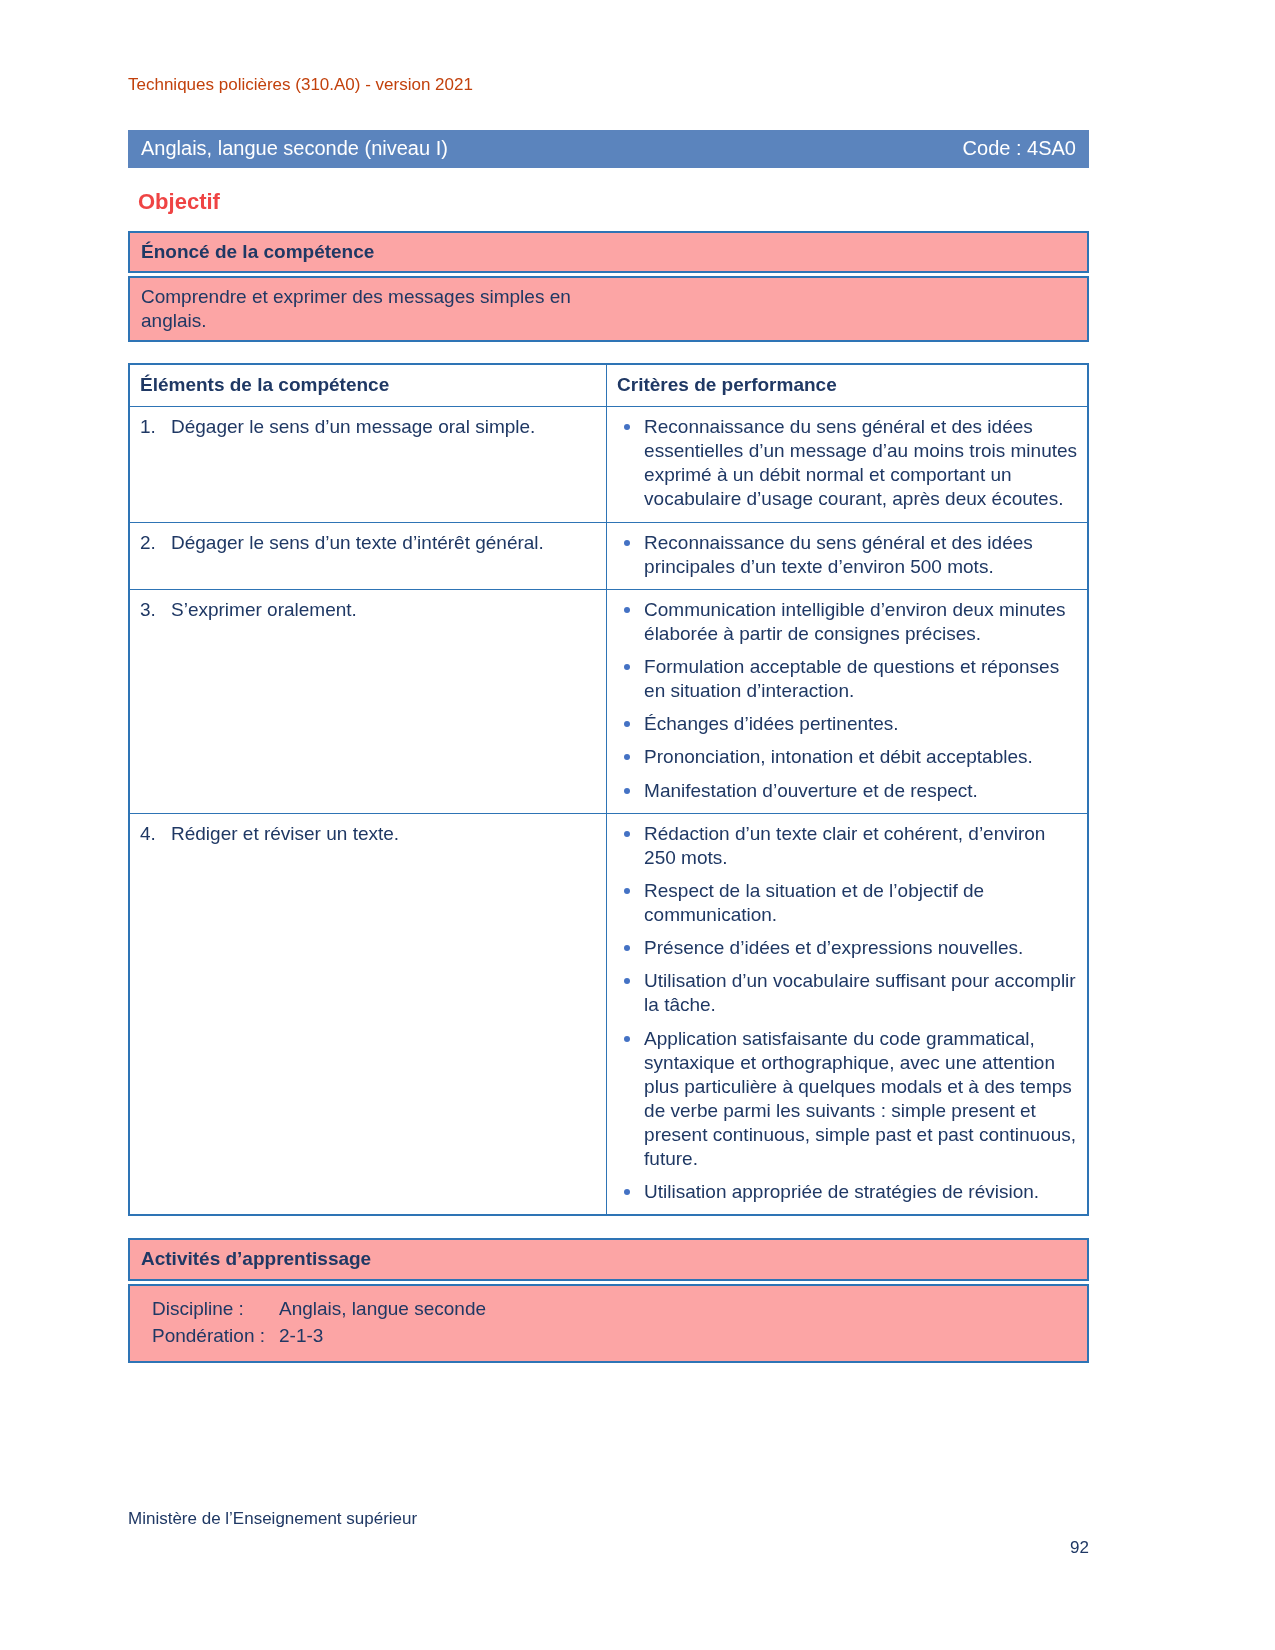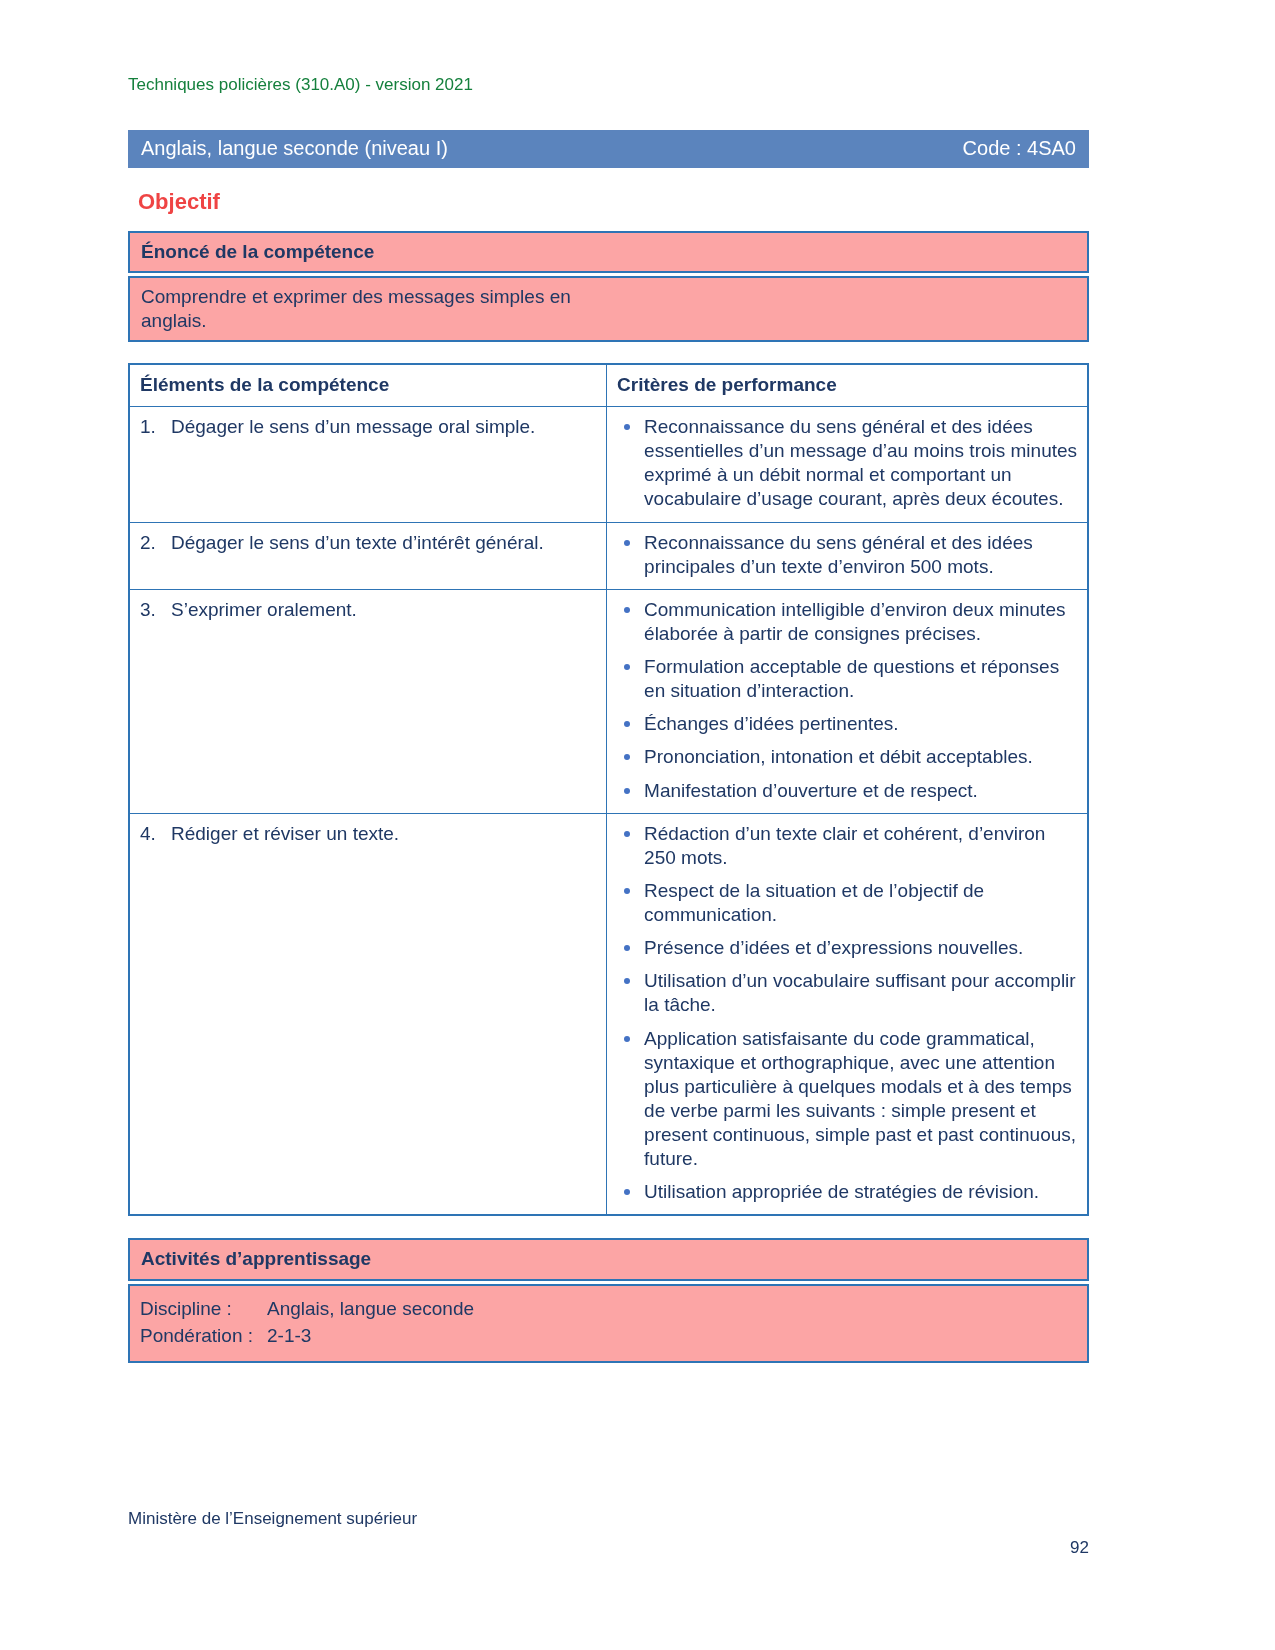--- a/index.html
+++ b/index.html
@@ -7,21 +7,21 @@
   body {
     width: 1275px; height: 1650px;
     position: relative;
     font-family: "Liberation Sans", sans-serif;
     color: #1f3864;
     font-size: 19px;
     line-height: 1.27;
   }
   .page { position: absolute; inset: 0; padding: 74px 186px 0 128px; }
 
-  .doc-header { font-size: 17px; color: #15803d; }
+  .doc-header { font-size: 17px; color: #c2410c; }
 
   .banner {
     margin-top: 34px;
     background: #5b84bd;
     color: #ffffff;
     height: 38px;
     display: flex; justify-content: space-between; align-items: center;
     padding: 0 13px;
     font-size: 20px;
     gap: 11px;
@@ -67,21 +67,21 @@
   ul.crit li:last-child { margin-bottom: 1px; }
   ul.crit li::before {
     content: "";
     position: absolute; left: 7px; top: 9px;
     width: 6px; height: 6px; border-radius: 50%;
     background: #4472c4;
   }
 
   .activities-body { padding: 9px 11px 12px 10px; }
   .act-row { display: flex; line-height: 27px; }
-  .act-label { flex: 0 0 127px; }
+  .act-label { flex: 0 0 127px; margin-left: 12px; }
 
   .doc-footer { position: absolute; left: 128px; right: 186px; top: 1508px; font-size: 17px; }
   .footer-line { text-align: left; }
   .page-num { text-align: right; margin-top: 7px; }
 </style>
 </head>
 <body>
 
 <div class="page">
 

